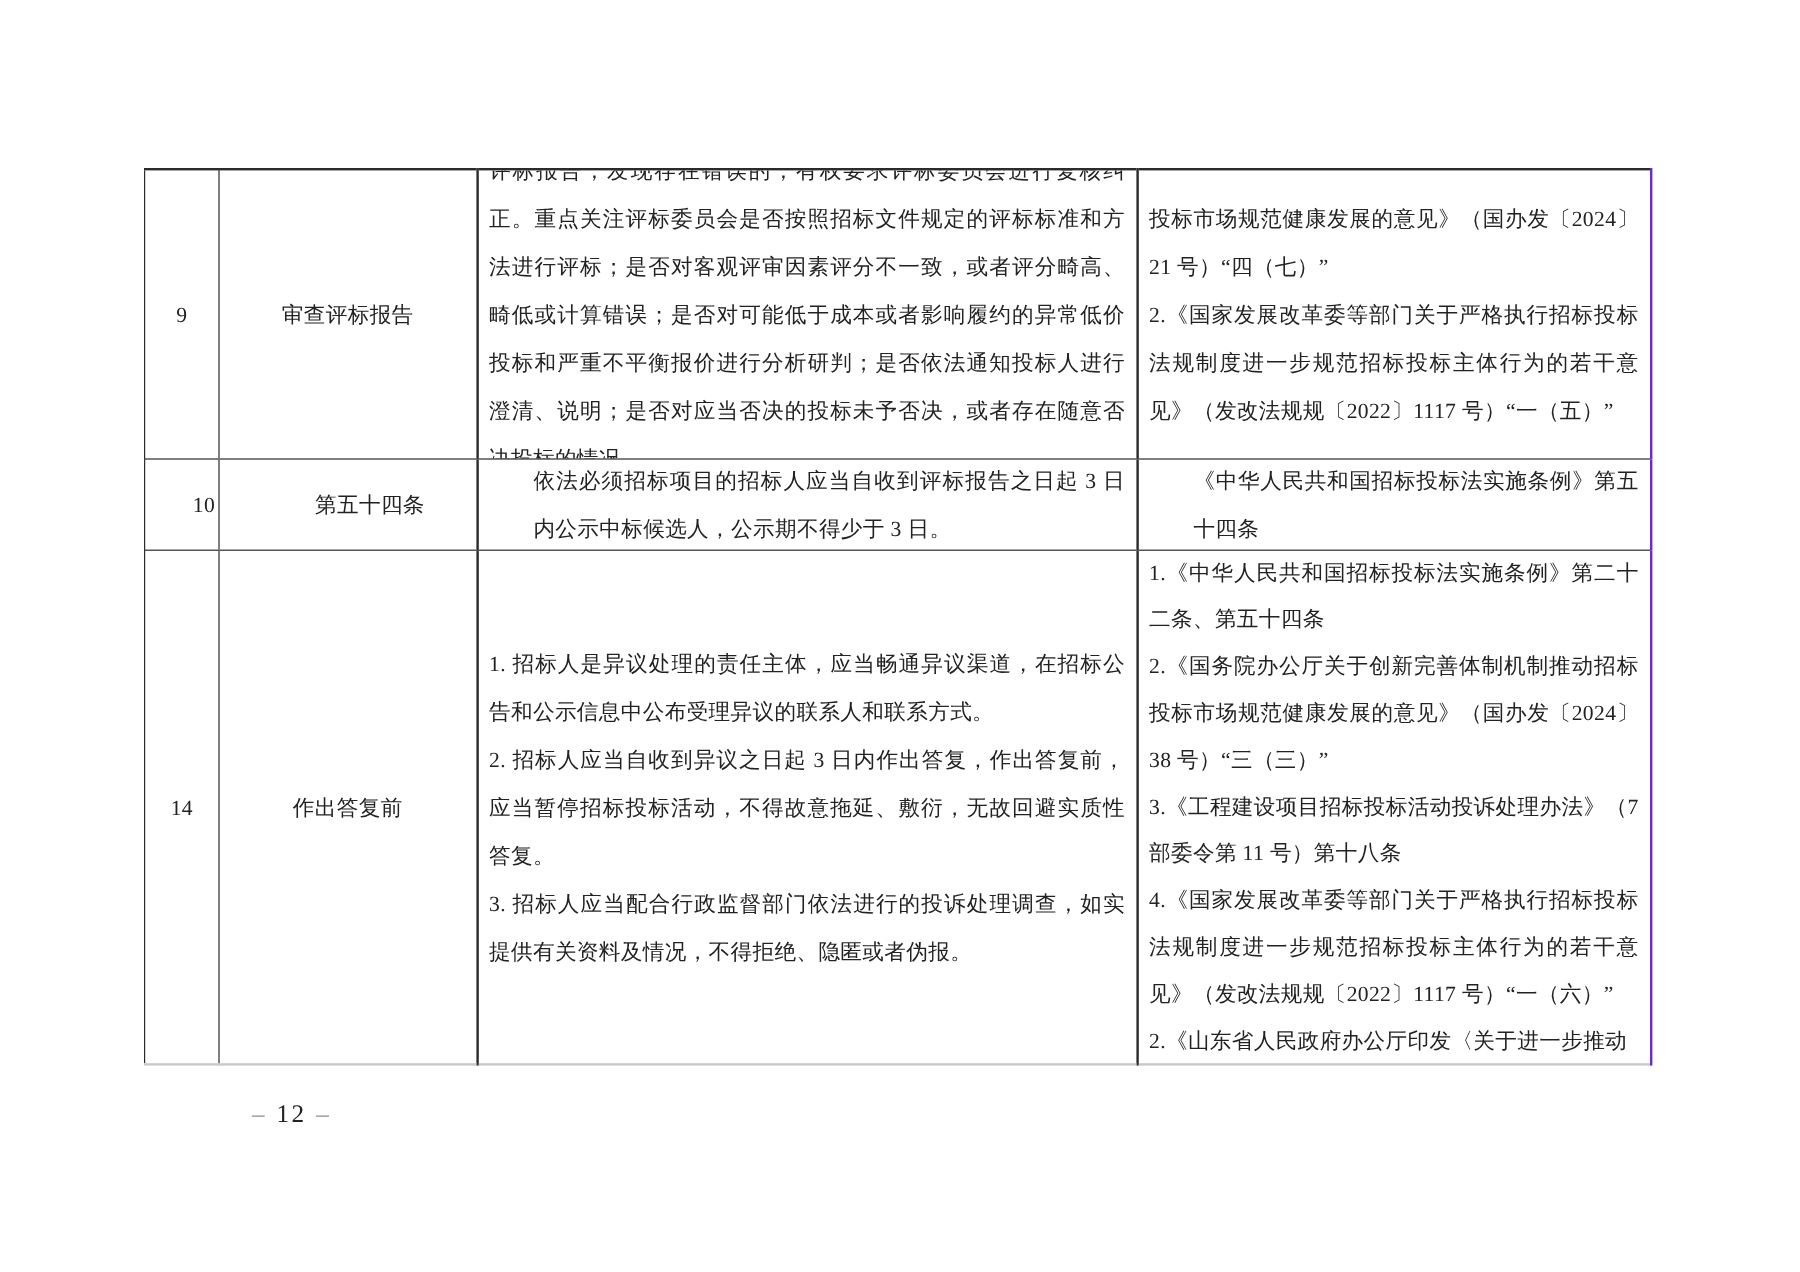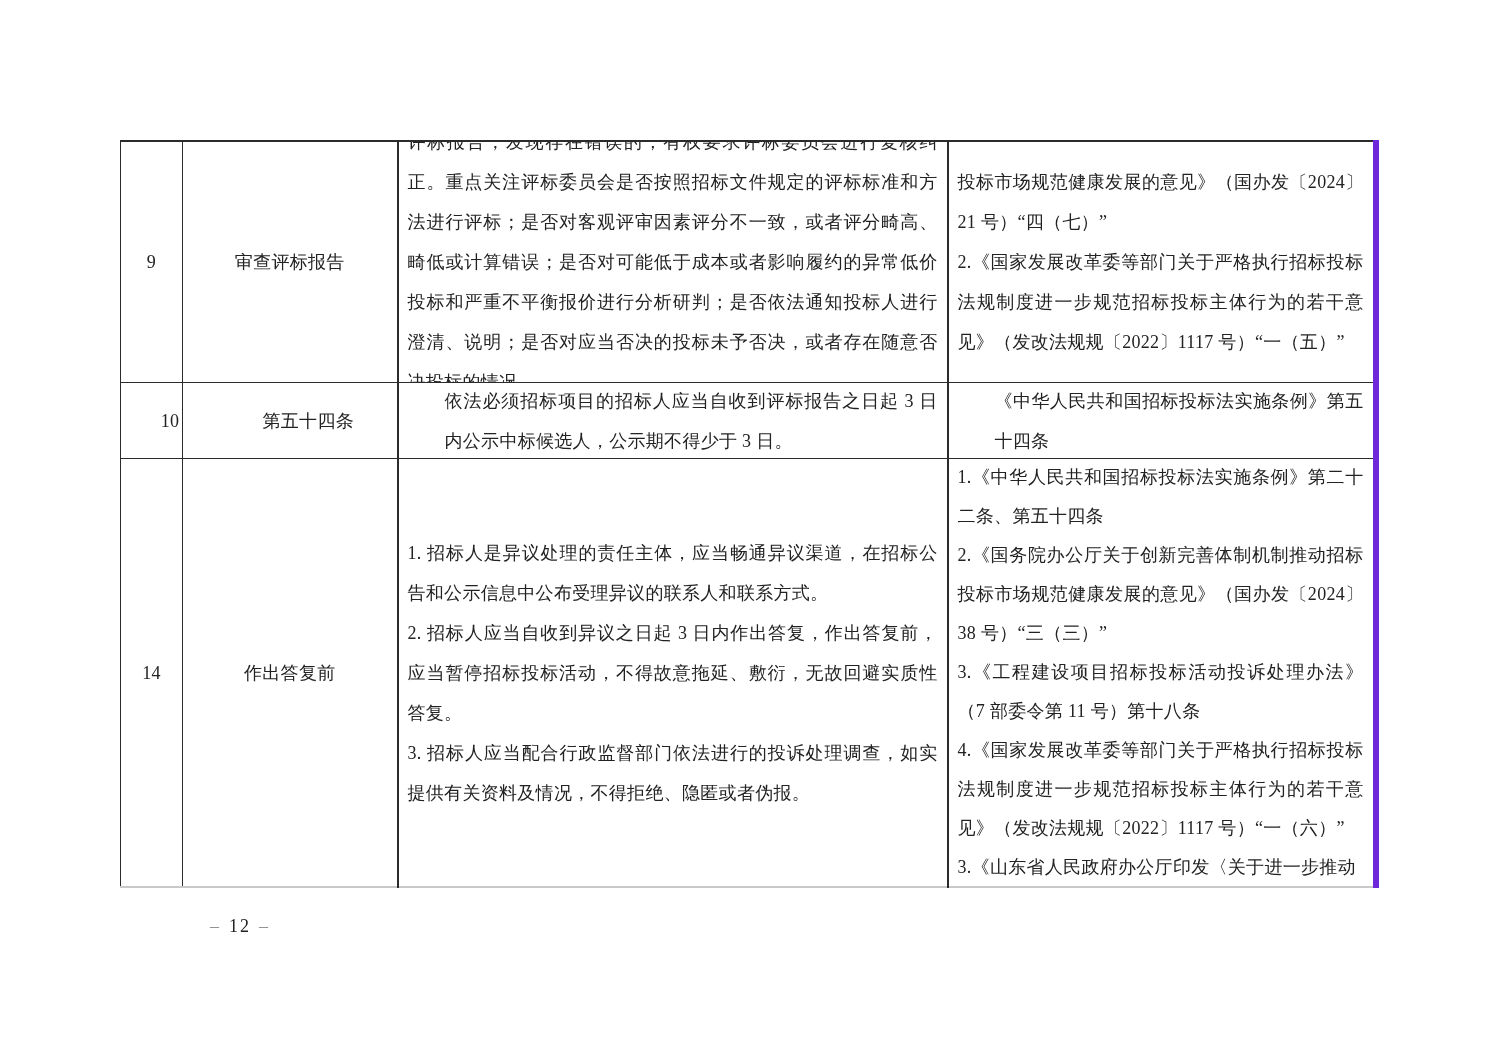--- a/index.html
+++ b/index.html
@@ -30,21 +30,21 @@
   table.doc-table col.c4 { width: 428px; }
 
   table.doc-table { border-top: 2px solid #2b2b2b; border-bottom: 2px solid #c9c9c9; }
   td {
     padding: 0;
     border-left: 1px solid #2b2b2b;
     border-top: 1px solid #2b2b2b;
     border-bottom: 1px solid #2b2b2b;
     vertical-align: middle;
   }
-  td:last-child { border-right: 6px solid #6d28d9; }
+  td:last-child { border-right: 2px solid #6d28d9; }
   td.bheavy { border-right: 2px solid #2b2b2b; }
   tr.r11 td { border-bottom: none; }
 
   .cw {
     display: flex;
     flex-direction: column;
     justify-content: center;
     overflow: hidden;
     font-size: 18px;
     line-height: 40px;
@@ -57,21 +57,21 @@
 
   tr.r9  .cw { height: 240px; }
   tr.r10 .cw { height: 75px; margin-left: 37px; }
   tr.r11 .cw { height: 427px; }
   tr.r11 td.basis .cw { line-height: 39px; }
 
   .footer {
     position: absolute;
     left: 202px;
     top: 916px;
-    font-size: 18px;
+    font-size: 21px;
     letter-spacing: 2px;
     color: #222222;
   }
   .footer .dash { color: #8f8f8f; padding: 0 8px; }
 </style>
 </head>
 <body>
 
 <div class="page">
 
@@ -136,21 +136,21 @@
               <div class="para">2. 招标人应当自收到异议之日起 3 日内作出答复，作出答复前，应当暂停招标投标活动，不得故意拖延、敷衍，无故回避实质性答复。</div>
               <div class="para">3. 招标人应当配合行政监督部门依法进行的投诉处理调查，如实提供有关资料及情况，不得拒绝、隐匿或者伪报。</div>
             </div>
       </td>
       <td class="basis">
         <div class="cw textcell">
               <div class="para">1.《中华人民共和国招标投标法实施条例》第二十二条、第五十四条</div>
               <div class="para">2.《国务院办公厅关于创新完善体制机制推动招标投标市场规范健康发展的意见》（国办发〔2024〕38 号）“三（三）”</div>
               <div class="para">3.《工程建设项目招标投标活动投诉处理办法》（7 部委令第 11 号）第十八条</div>
               <div class="para">4.《国家发展改革委等部门关于严格执行招标投标法规制度进一步规范招标投标主体行为的若干意见》（发改法规规〔2022〕1117 号）“一（六）”</div>
-              <div class="para">3.《山东省人民政府办公厅印发〈关于进一步推动</div>
+              <div class="para">2.《山东省人民政府办公厅印发〈关于进一步推动</div>
             </div>
       </td>
     </tr>
   </tbody>
     </table>
 
   <div class="footer">
     <span class="dash">–</span><span>12</span><span class="dash">–</span>
   </div>
 

